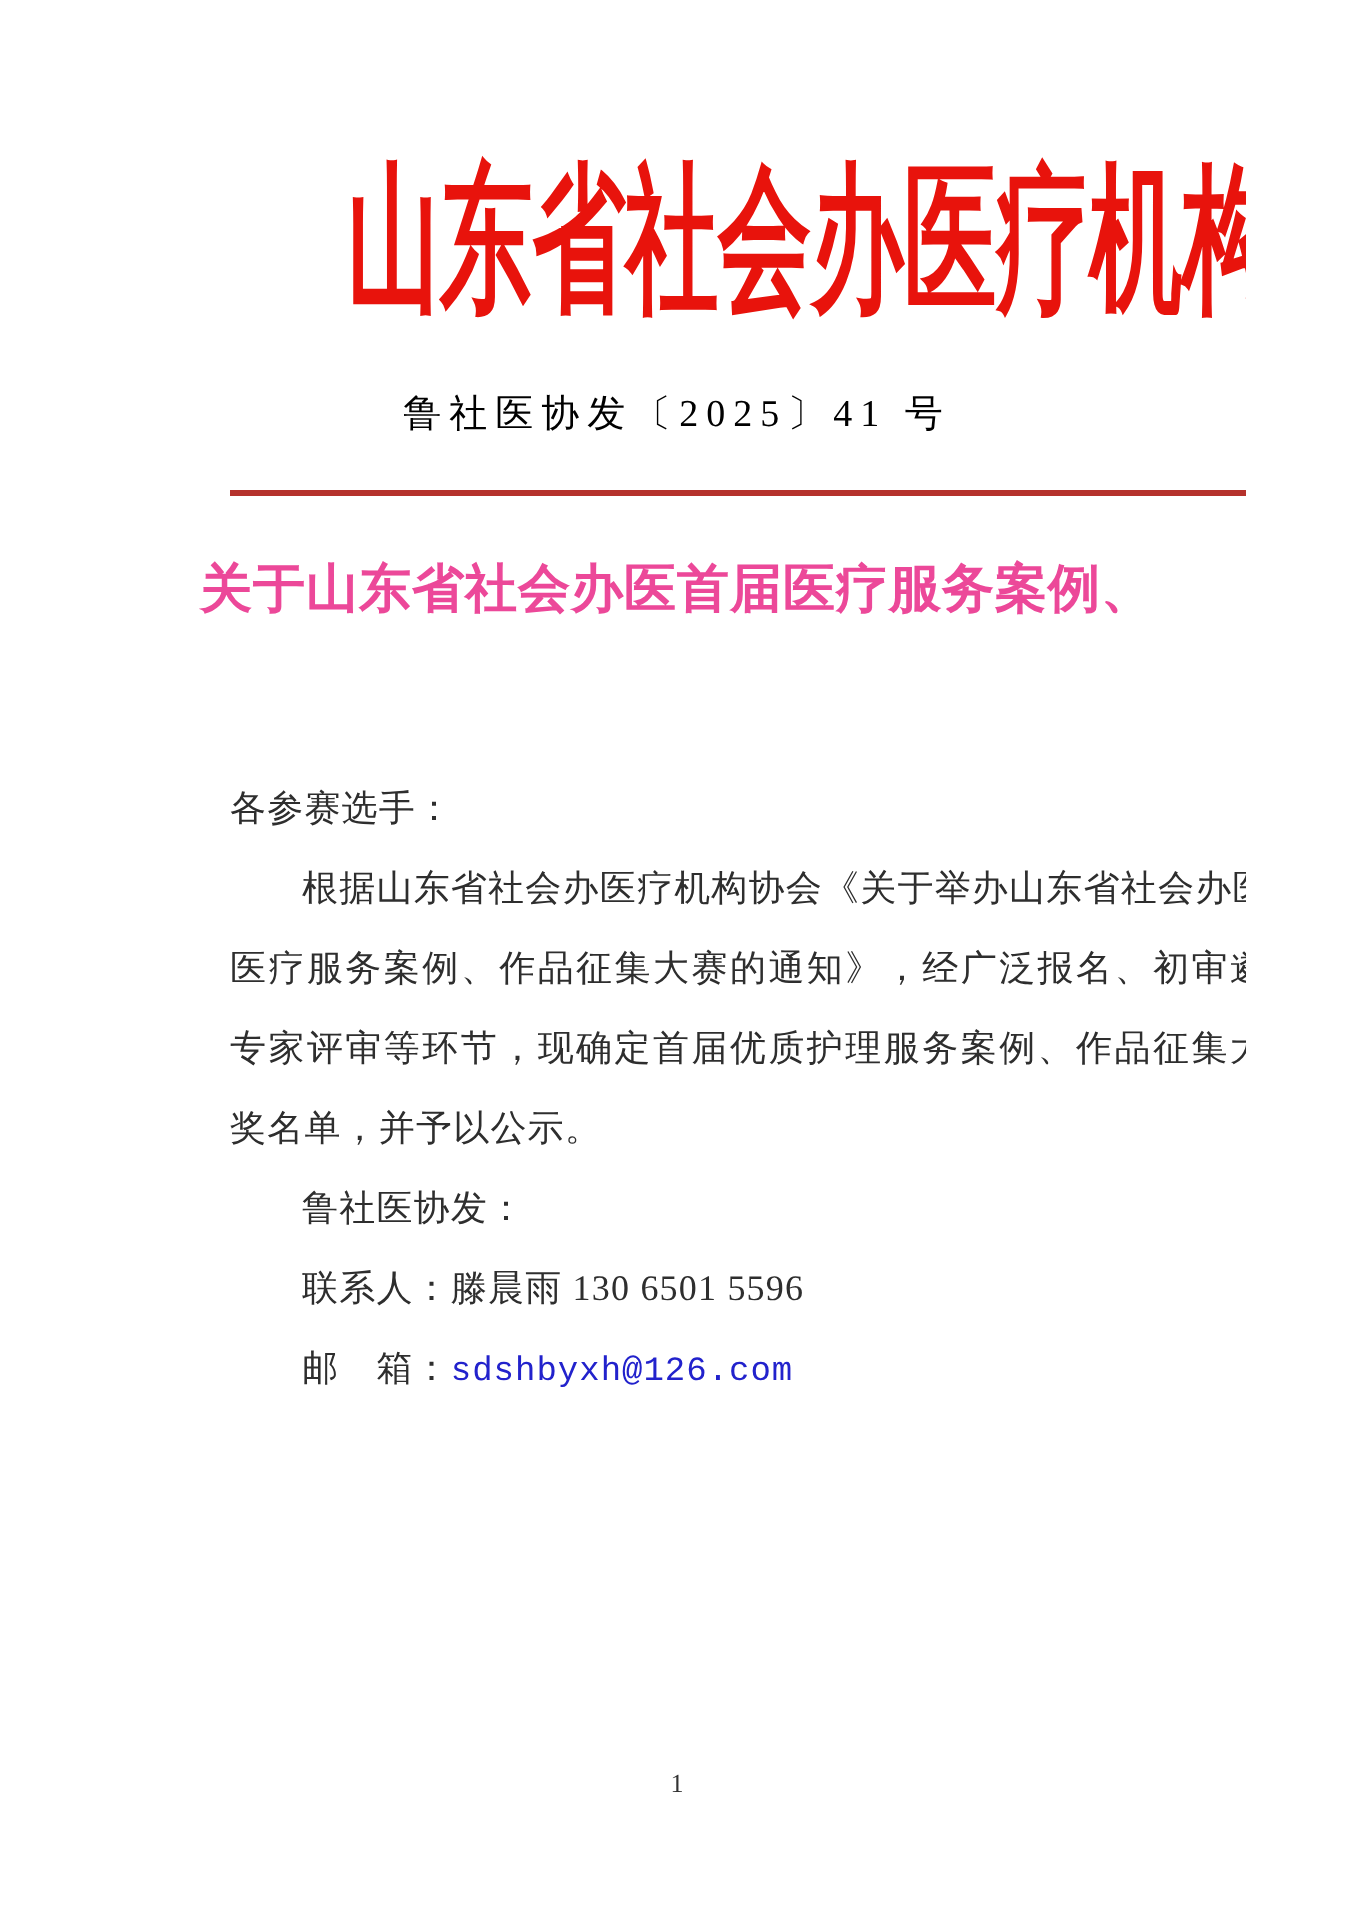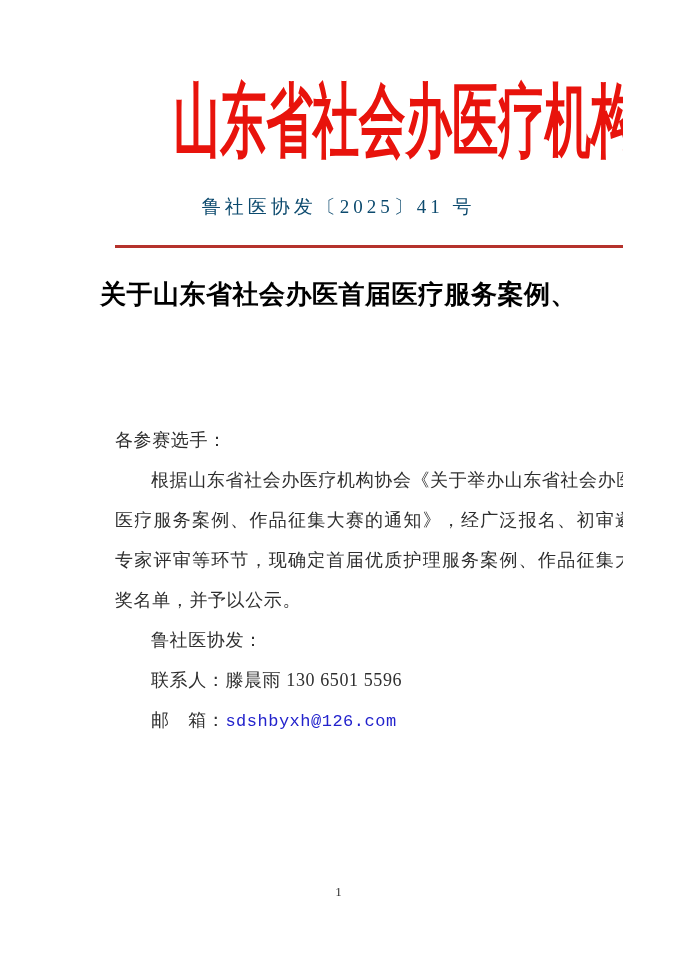--- a/index.html
+++ b/index.html
@@ -34,21 +34,21 @@
     letter-spacing: 0;
   }
   .doc-number {
     position: absolute;
     top: 194px;
     left: 0;
     right: 0;
     text-align: center;
     font-size: 19px;
     letter-spacing: 4px;
-    color: #0c4a6e;
+    color: #000000;
   }
   .red-rule {
     position: absolute;
     top: 245px;
     left: 61px;
     width: 557px;
     height: 3px;
     background: var(--divider-red, #b5322c);
     border: none;
     margin: 0;
@@ -57,29 +57,29 @@
   .doc-title {
     position: absolute;
     top: 274px;
     left: 0;
     right: 0;
     margin: 0;
     text-align: center;
     font-size: 26px;
     font-weight: bold;
     line-height: 42px;
-    color: #000000;
+    color: #ec4899;
     letter-spacing: 0.5px;
   }
   .doc-title .t-line {
     display: block;
   }
   .body-text {
     position: absolute;
-    top: 420px;
+    top: 384px;
     left: 61px;
     width: 557px;
     font-size: 18px;
     line-height: 40px;
     letter-spacing: 0.6px;
     text-align: justify;
     color: #2e2e2e;
   }
   .body-text p {
     margin: 0;

